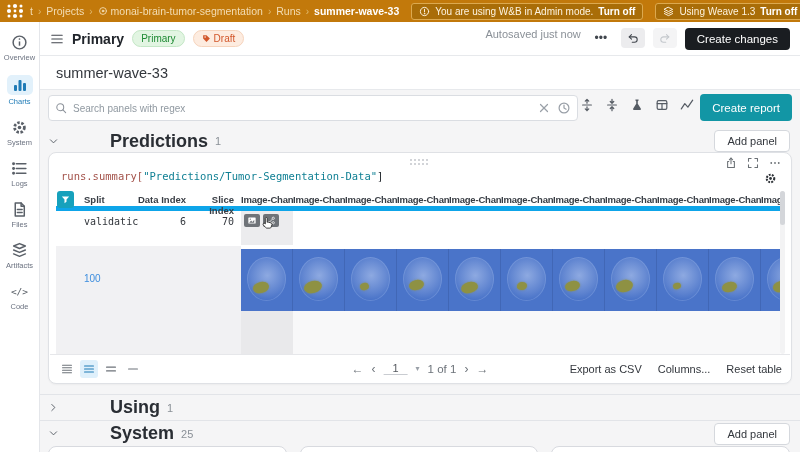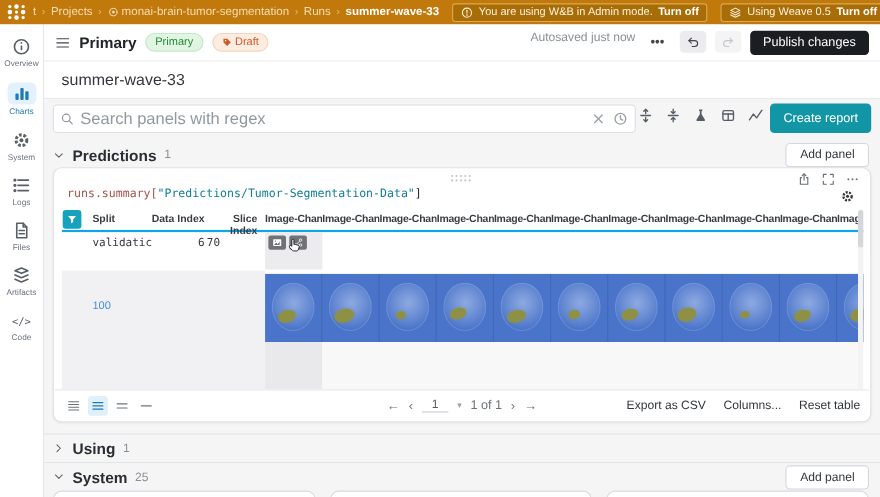--- a/index.html
+++ b/index.html
@@ -45,63 +45,63 @@
   .publish-btn { background:#1a1d21; color:#fff; font-size:11.5px; border:none; border-radius:4px; padding:5px 12px; cursor:pointer; }
 
   .run-row { position:absolute; left:0; top:34px; right:0; height:34px; background:#fff; border-bottom:1px solid #e7e9ec; display:flex; align-items:center; padding:0 16px; }
   .run-title { font-size:14.5px; color:#33373d; }
 
   .content { position:absolute; left:0; top:68px; right:0; bottom:0; background:#f5f5f6; }
 
   
   .search-box { position:absolute; left:8px; top:5px; width:530px; height:26px; background:#fff; border:1px solid #dadde2; border-radius:4px; display:flex; align-items:center; padding:0 6px; gap:6px; }
   .search-box .sicon { width:12px; height:12px; color:#8d939b; flex:none; }
-  .search-box input { flex:1; border:none; outline:none; font-size:15px; color:#33373d; font-family:"Liberation Sans",sans-serif; }
+  .search-box input { flex:1; border:none; outline:none; font-size:10px; color:#33373d; font-family:"Liberation Sans",sans-serif; }
   .search-box input::placeholder { color:#9099a1; }
   .ib { width:14px; height:14px; color:#9aa0a8; cursor:pointer; flex:none; }
   .tool-row { position:absolute; left:540px; top:8px; display:flex; align-items:center; gap:11px; }
   .ti { width:14px; height:14px; color:#565c64; cursor:pointer; }
   .create-report { position:absolute; right:8px; top:4px; height:27px; background:#1296a5; color:#fff; border:none; border-radius:4px; font-size:11.5px; padding:0 12px; cursor:pointer; }
 
   
   .section-hdr { position:absolute; left:0; right:0; height:26px; display:flex; align-items:center; padding-left:8px; gap:7px; }
   .sec-chev { width:11px; height:11px; color:#5a6068; cursor:pointer; }
-  .sec-label { font-size:14px; font-weight:bold; color:#2a2e34; cursor:pointer; }
+  .sec-label { font-size:18px; font-weight:bold; color:#2a2e34; cursor:pointer;margin-left:44px; }
   .sec-count { font-size:11px; color:#8a9097; }
   .add-panel { position:absolute; right:10px; top:2px; height:22px; background:#fff; border:1px solid #d5d8dd; border-radius:4px; font-size:11px; color:#33373d; padding:0 12px; cursor:pointer;margin-left:29px; }
   .hdr-pred { top:38px; }
   .hdr-tables { top:304px; border-top:1px solid #e2e4e8; }
   .hdr-system { top:330px; border-top:1px solid #e2e4e8; }
 
   
   .card { position:absolute; left:8px; top:62px; width:744px; height:232px; background:#fff; border:1px solid #dfe1e5; border-radius:8px; box-shadow:0 1px 2px rgba(0,0,0,.04); }
   .drag-dots { position:absolute; left:50%; top:6px; transform:translateX(-50%); display:grid; grid-template-columns:repeat(5,4px); grid-auto-rows:4px; cursor:grab; }
   .drag-dots i { width:2px; height:2px; border-radius:50%; background:#c3c6cb; }
   .card-icons { position:absolute; right:10px; top:4px; display:flex; gap:10px; align-items:center; }
   .ci { width:12px; height:12px; color:#6b7075; cursor:pointer; }
   .code-row { position:absolute; left:12px; top:17px; font-family:"DejaVu Sans Mono",monospace; font-size:10.5px; white-space:nowrap; }
   .code-fn { color:#a3524a; }
   .code-str { color:#0e7f93; }
   .code-br { color:#24292e; }
   .card-gear { position:absolute; right:14px; top:19px; width:13px; height:13px; color:#2f3338; cursor:pointer; }
 
   
   .tbl { position:absolute; left:7px; right:6px; top:38px; bottom:29px; overflow:hidden; }
-  .thead { position:absolute; left:0; right:0; top:0; height:20px; border-bottom:2px solid #0ea5e9; font-size:9.5px; font-weight:bold; color:#383d44; }
+  .thead { position:absolute; left:0; right:0; top:0; height:20px; border-bottom:5px solid #0ea5e9; font-size:9.5px; font-weight:bold; color:#383d44; }
   .filter-chip { position:absolute; left:1px; top:0px; width:17px; height:17px; background:#16a1bc; border-radius:3px; display:flex; align-items:center; justify-content:center; cursor:pointer; }
   .filter-chip svg { width:9px; height:9px; }
   .col-split { position:absolute; left:28px; width:54px; top:3px; }
   .col-data { position:absolute; left:75px; width:55px; top:3px; text-align:right; }
   .col-slice { position:absolute; left:132px; width:46px; top:3px; text-align:right; }
   .imgcols { position:absolute; left:185px; right:5px; top:3px; display:flex; overflow:hidden; }
   .col-img { flex:none; width:52px; overflow:hidden; white-space:nowrap; letter-spacing:-0.2px; }
   .trow1 { position:absolute; left:0; right:0; top:20px; height:34px; font-family:"DejaVu Sans Mono",monospace; font-size:10px; color:#33373d; }
   .cell-split { position:absolute; left:28px; top:5px; }
   .cell-data { position:absolute; left:75px; width:55px; top:5px; text-align:right; }
-  .cell-slice { position:absolute; left:132px; width:46px; top:5px; }
+  .cell-slice { position:absolute; left:132px; width:46px; top:5px; text-align:right; }
   .row1-imgcell { position:absolute; left:185px; top:0; width:52px; height:34px; background:#ececee; }
   .media-btns { position:absolute; left:188px; top:3px; display:flex; gap:3px; }
   .mbtn { width:16px; height:13px; background:#6f7378; border-radius:2px; display:flex; align-items:center; justify-content:center; cursor:pointer; }
   .mbtn svg { width:10px; height:9px; }
   .cursor-hand { position:absolute; left:205px; top:5px; width:15px; height:15px; z-index:5; pointer-events:none; }
 
   .media-row { position:absolute; left:0; right:0; top:55px; height:108px; }
   .media-left { position:absolute; left:0; top:0; width:185px; height:108px; background:#f1f1f3; }
   .media-step { position:absolute; left:8px; top:27px; font-size:10px; color:#3e8ede;margin-left:20px; }
   .strip { position:absolute; left:185px; top:3px; width:546px; height:62px; background:#4a74c9; overflow:hidden; display:flex; }
@@ -190,21 +190,21 @@
       <b>Turn off</b>
     </div>
     <div class="tb-badge">
       <span class="bicon">
           <svg viewBox="0 0 16 16" fill="none" stroke="currentColor" stroke-width="1.4" stroke-linecap="round" stroke-linejoin="round">
             <path d="M8 2l6 3-6 3-6-3z"></path>
             <path d="M2 8l6 3 6-3"></path>
             <path d="M2 11l6 3 6-3"></path>
           </svg>
         </span>
-      <span>Using Weave 0.5</span>
+      <span>Using Weave 1.3</span>
       <b>Turn off</b>
     </div>
 
   </div>
 
   <div class="sidebar" id="sidebar">
       <div class="side-item">
         <span class="side-ico">
           <svg viewBox="0 0 16 16">
             <circle cx="8" cy="8" r="6" fill="none" stroke="currentColor" stroke-width="1.4"></circle>
@@ -312,21 +312,21 @@
             </span>
           </span>
         <span class="mini-btn disabled">
             <span class="mi">
               <svg viewBox="0 0 16 16" fill="none" stroke="currentColor" stroke-width="1.4" stroke-linecap="round" stroke-linejoin="round">
                 <path d="M13 6.5H6a3.6 3.6 0 0 0 0 7.2h3"></path>
                 <path d="M10 3.5l3 3-3 3"></path>
               </svg>
             </span>
           </span>
-        <button class="publish-btn">Publish changes</button>
+        <button class="publish-btn">Create changes</button>
       </div>
     </div>
 
     <div class="run-row">
       <span class="run-title">summer-wave-33</span>
     </div>
 
     <div class="content">
 
       <div class="search-box">

